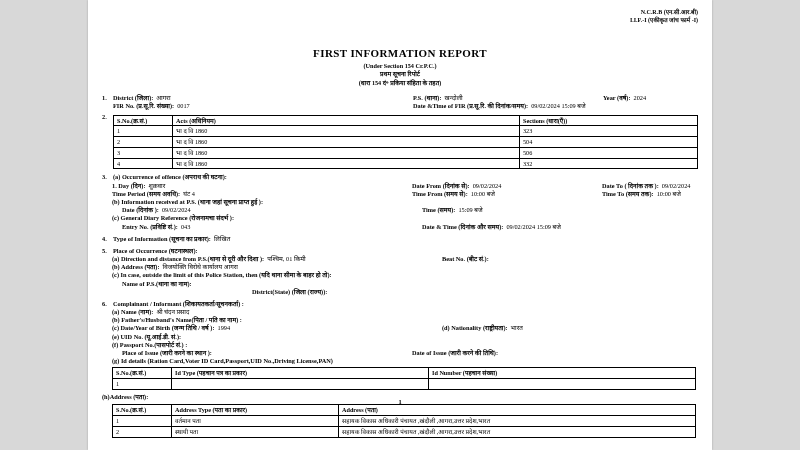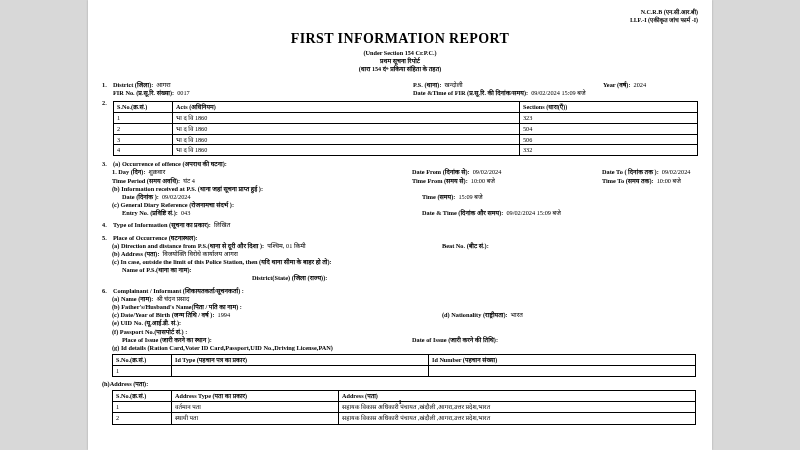--- a/index.html
+++ b/index.html
@@ -30,23 +30,23 @@
   }
   .hdr-right {
     text-align: right;
     font-weight: bold;
     font-size: 6.0px;
     line-height: 1.35;
   }
   .title {
     text-align: center;
     font-weight: bold;
-    font-size: 14px;
+    font-size: 11px;
     letter-spacing: 0.4px;
-    margin-top: 6px;
+    margin-top: 23px;
   }
   .subtitle {
     text-align: center;
     font-weight: bold;
     font-size: 6.2px;
     line-height: 1.35;
     margin-top: 1px;
   }
   .row { display: flex; }
   .sec { margin-top: 4px; }

